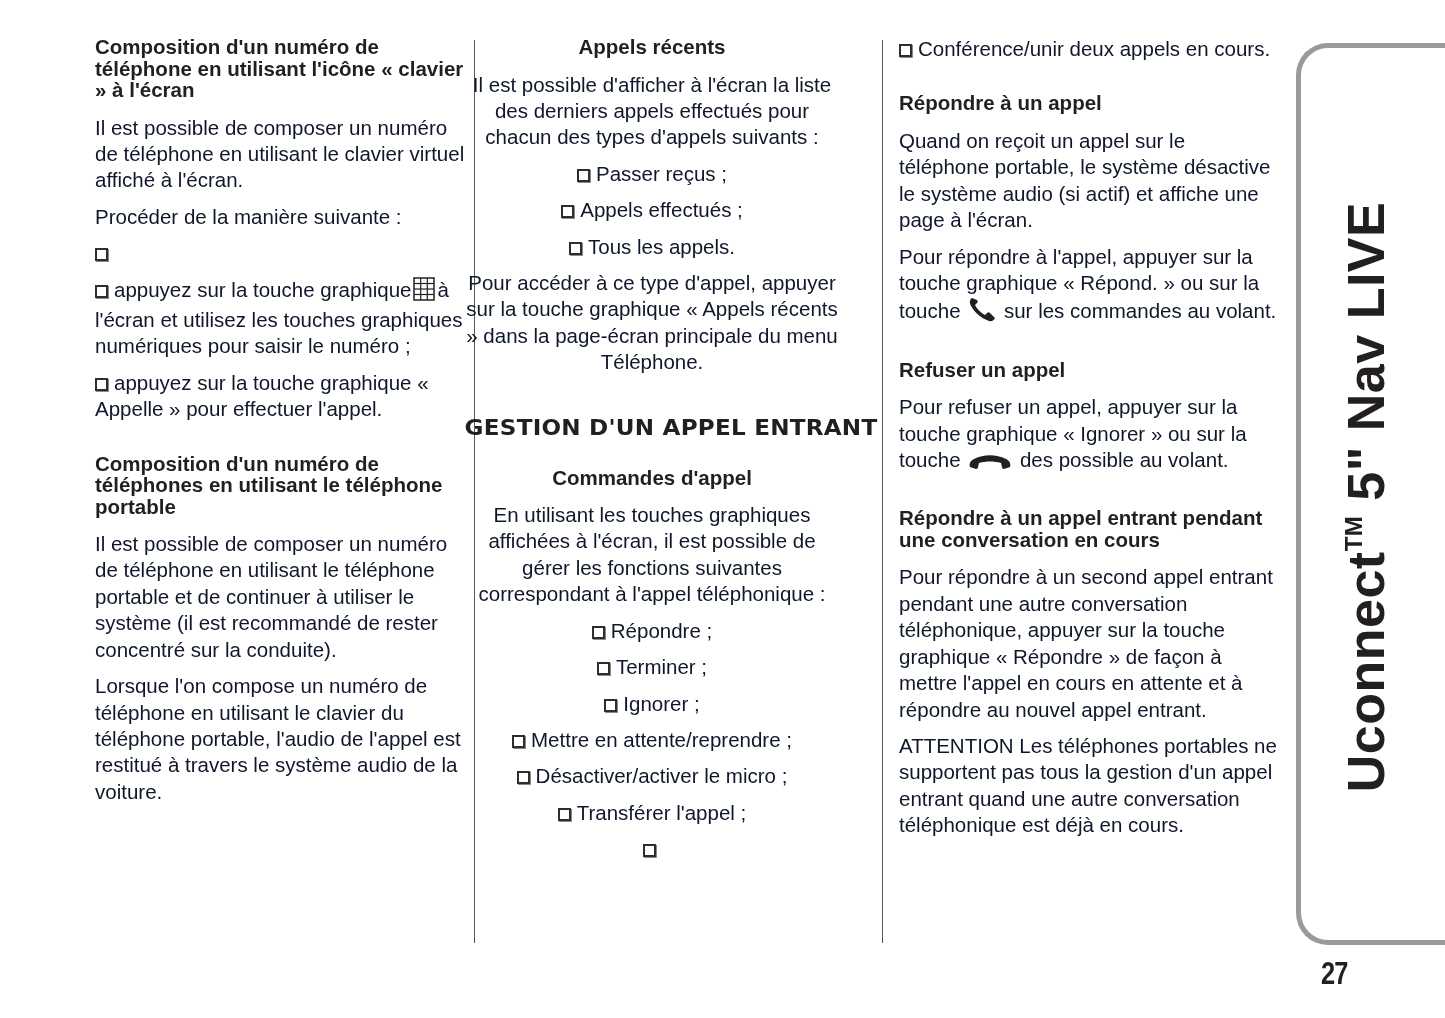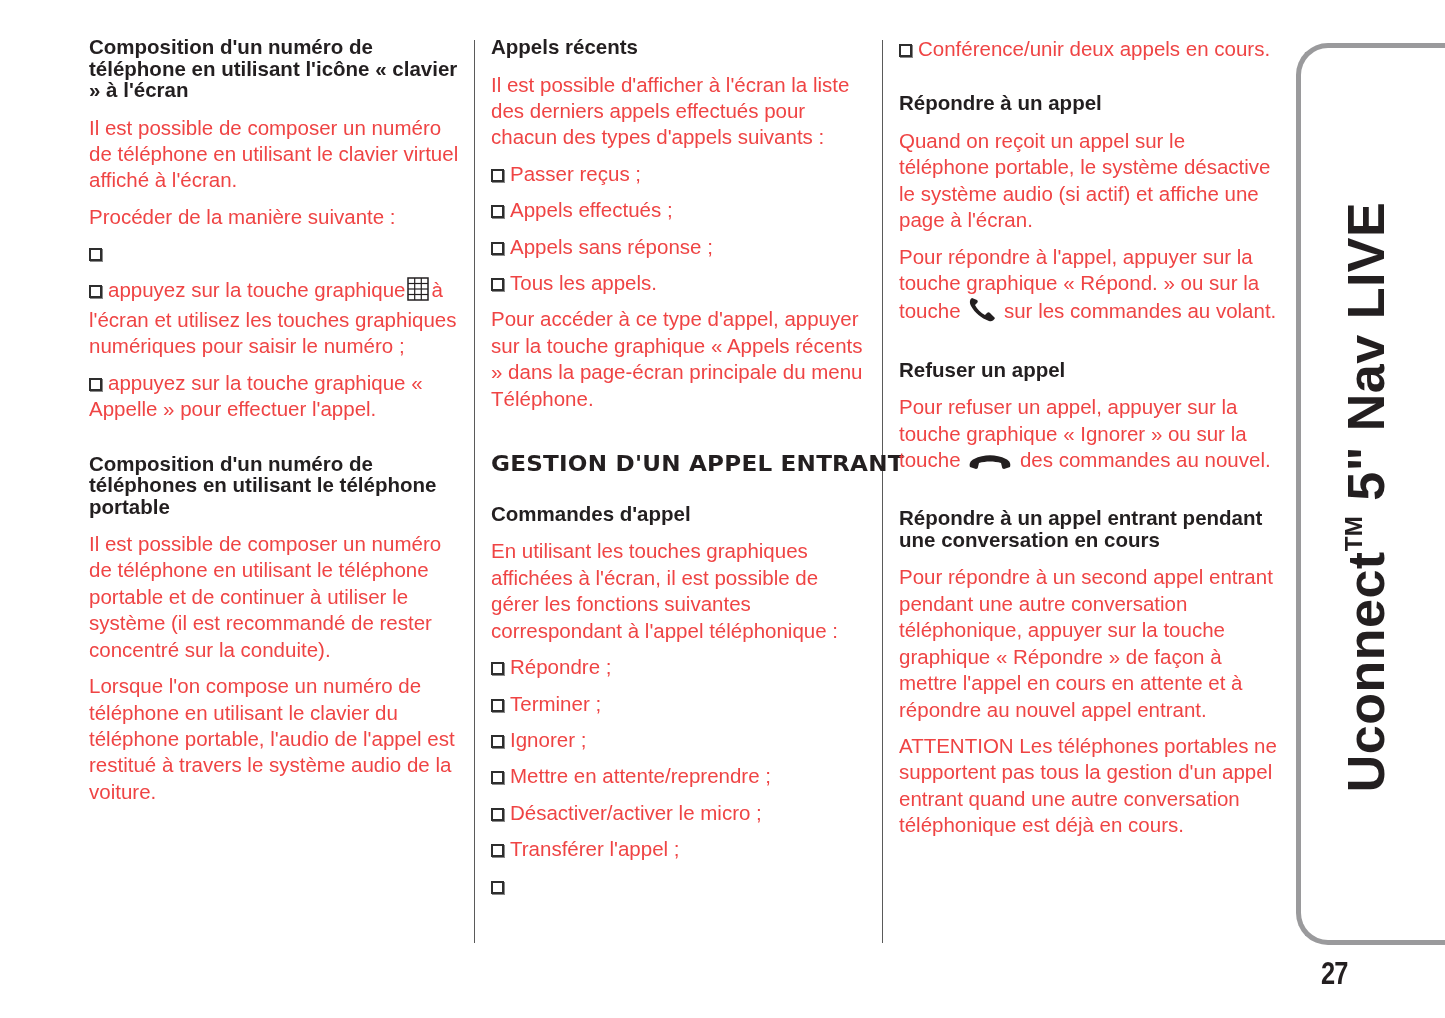--- a/index.html
+++ b/index.html
@@ -2,37 +2,37 @@
 <html><head>
 <meta charset="utf-8">
 <style>
   html, body { margin: 0; padding: 0; }
   body {
     width: 1445px; height: 1018px; position: relative; overflow: hidden;
     background: #ffffff; color: #231f20;
     font-family: "Liberation Sans", sans-serif;
   }
   .col { position: absolute; top: 36px; }
-  .col1 { left: 89px; width: 380px; }
-  .col2 { left: 491px; width: 380px; }
+  .col1 { left: 95px; width: 380px; }
+  .col2 { left: 462px; width: 380px; text-align: center; }
   .col3 { left: 899px; width: 380px; }
   .divider { position: absolute; top: 40px; width: 1px; height: 903px; background: #5a5a5a; }
   .div1 { left: 474px; }
   .div2 { left: 882px; }
   h3 {
     font-family: "Liberation Sans", sans-serif; font-weight: bold;
     font-size: 20.5px; line-height: 21.5px; margin: 0 0 14px 0; color: #231f20;
   }
   h2 {
     font-family: "DejaVu Sans", sans-serif; font-weight: bold;
     font-size: 21px; line-height: 21px; margin: 0 0 28px 0; letter-spacing: 0.2px;
     color: #231f20; transform: scaleX(1.1); transform-origin: left;
   }
   p {
-    font-size: 20.5px; line-height: 26.4px; margin: 0 0 10px 0; color: #ef4444;
+    font-size: 20.5px; line-height: 26.4px; margin: 0 0 10px 0; color: #0f172a;
   }
   .gap { height: 32px; }
   .gap-s { height: 20px; }
   .bullet {
     display: inline-block; width: 13px; height: 13px; border: 2px solid #2e2e2e;
     box-sizing: border-box; margin-right: 6px; vertical-align: -1px;
     box-shadow: 1px 1px 0 #8a8a8a; background: #fff;
   }
   .kbd-icon { display: inline-block; vertical-align: -4px; margin: 0 2px; }
   .phone-icon { display: inline-block; vertical-align: -4px; margin: 0 2px; }
@@ -78,21 +78,20 @@
   <h3>Composition d'un numéro de téléphones en utilisant le téléphone portable</h3>
   <p>Il est possible de composer un numéro de téléphone en utilisant le téléphone portable et de continuer à utiliser le système (il est recommandé de rester concentré sur la conduite).</p>
   <p>Lorsque l'on compose un numéro de téléphone en utilisant le clavier du téléphone portable, l'audio de l'appel est restitué à travers le système audio de la voiture.</p>
 </div>
 
 <div class="col col2">
   <h3>Appels récents</h3>
   <p>Il est possible d'afficher à l'écran la liste des derniers appels effectués pour chacun des types d'appels suivants :</p>
   <p><span class="bullet"></span><span>Passer reçus ;</span></p>
   <p><span class="bullet"></span><span>Appels effectués ;</span></p>
-  <p><span class="bullet"></span><span>Appels sans réponse ;</span></p>
   <p><span class="bullet"></span><span>Tous les appels.</span></p>
   <p>Pour accéder à ce type d'appel, appuyer sur la touche graphique « Appels récents » dans la page-écran principale du menu Téléphone.</p>
   <div class="gap"></div>
   <h2>GESTION D'UN APPEL ENTRANT</h2>
   <h3>Commandes d'appel</h3>
   <p>En utilisant les touches graphiques affichées à l'écran, il est possible de gérer les fonctions suivantes correspondant à l'appel téléphonique :</p>
   <p><span class="bullet"></span><span>Répondre ;</span></p>
   <p><span class="bullet"></span><span>Terminer ;</span></p>
   <p><span class="bullet"></span><span>Ignorer ;</span></p>
   <p><span class="bullet"></span><span>Mettre en attente/reprendre ;</span></p>
@@ -106,21 +105,21 @@
   <div class="gap-s"></div>
   <h3>Répondre à un appel</h3>
   <p>Quand on reçoit un appel sur le téléphone portable, le système désactive le système audio (si actif) et affiche une page à l'écran.</p>
   <p><span>Pour répondre à l'appel, appuyer sur la touche graphique « Répond. » ou sur la touche</span> <span class="phone-icon"><svg width="28" height="26" viewBox="0 0 28 26">
           <path d="M4 2 C2 3 1 6 3 10 C7 17 13 22 21 25 C24 26 26 24 27 22 L22 17 C21 16 20 16 19 17 L17 19 C13 17 9 13 7 9 L9 7 C10 6 10 5 9 4 Z" fill="#231f20"></path>
         </svg></span> <span>sur les commandes au volant.</span></p>
   <div class="gap-s"></div>
   <h3>Refuser un appel</h3>
   <p><span>Pour refuser un appel, appuyer sur la touche graphique « Ignorer » ou sur la touche</span> <span class="phone-icon"><svg width="44" height="18" viewBox="0 0 44 18">
           <path d="M2 14 C1 11 2 8 6 6 C16 1 28 1 38 6 C42 8 43 11 42 14 L36 16 C35 16 34 15 34 14 L33 10 C26 8 18 8 11 10 L10 14 C10 15 9 16 8 16 Z" fill="#231f20"></path>
-        </svg></span> <span>des commandes au nouvel.</span></p>
+        </svg></span> <span>des possible au volant.</span></p>
   <div class="gap-s"></div>
   <h3>Répondre à un appel entrant pendant une conversation en cours</h3>
   <p>Pour répondre à un second appel entrant pendant une autre conversation téléphonique, appuyer sur la touche graphique « Répondre » de façon à mettre l'appel en cours en attente et à répondre au nouvel appel entrant.</p>
   <p>ATTENTION Les téléphones portables ne supportent pas tous la gestion d'un appel entrant quand une autre conversation téléphonique est déjà en cours.</p>
 </div>
 
 <div class="side-tab"></div>
 <div class="side-title"><span>Uconnect</span><sup>TM</sup><span> 5" Nav LIVE</span></div>
 <div class="page-num">27</div>
 

